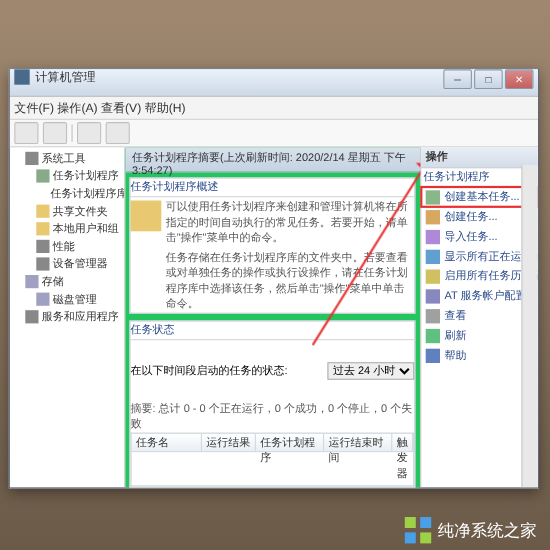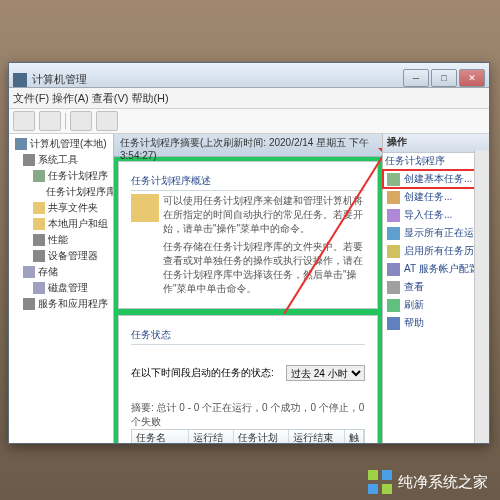--- a/index.html
+++ b/index.html
@@ -1,18 +1,18 @@
 <!DOCTYPE html>
 <html><head>
 <meta charset="utf-8">
 <style>
 body{margin:0;font-family:"Microsoft YaHei",Tahoma,sans-serif;font-size:11px;background:#8b7560;overflow:hidden;width:500px;height:500px;position:relative}
 .desktop{position:absolute;inset:0;background:linear-gradient(to bottom,#a08870,#6b5a48)}
 .window{position:absolute;left:8px;top:62px;width:480px;height:380px;background:#fff;border:1px solid #5a6a7a;box-shadow:0 4px 12px rgba(0,0,0,.4);display:flex;flex-direction:column}
-.titlebar{height:24px;background:linear-gradient(to bottom,#eaf1f9,#cdd9e8);display:flex;align-items:flex-end;padding:0 4px;border-bottom:1px solid #a0a8b0}
+.titlebar{height:24px;background:linear-gradient(to bottom,#eaf1f9,#cdd9e8);display:flex;align-items:flex-start;padding:0 4px;border-bottom:1px solid #a0a8b0}
 .title-icon{width:14px;height:14px;background:#4a6a8a;margin-right:5px}
 .title-text{flex:1;color:#333;font-size:11px}
 .win-btns{display:flex;gap:2px}
 .win-btn{width:24px;height:16px;background:linear-gradient(to bottom,#e8eef6,#c8d4e2);border:1px solid #8896a6;border-radius:2px;display:flex;align-items:center;justify-content:center;font-size:9px;color:#333}
 .win-btn.close{background:linear-gradient(to bottom,#d88a8a,#c46060);color:#fff}
 .menubar{height:20px;background:#f4f4f4;border-bottom:1px solid #d0d0d0;display:flex;align-items:center;padding:0 4px;gap:3px;font-size:11px;color:#333}
 .toolbar{height:24px;background:#f8f8f8;border-bottom:1px solid #d0d0d0;display:flex;align-items:center;padding:0 4px;gap:4px}
 .tb-btn{width:20px;height:18px;background:#e8e8e8;border:1px solid #c0c0c0;border-radius:2px}
 .tb-sep{width:1px;height:16px;background:#c0c0c0}
 .body{flex:1;display:flex;overflow:hidden}
@@ -22,21 +22,21 @@
 .tree-item.l2{padding-left:22px}
 .tree-icon{width:12px;height:12px;margin-right:3px;display:inline-block}
 .ti-comp{background:#6a8aaa}
 .ti-fld{background:#e8c870}
 .ti-clk{background:#88aa88}
 .ti-gear{background:#888}
 .ti-disk{background:#a0a0c0}
 .main{flex:1;display:flex;flex-direction:column;background:#22c55e;overflow:hidden;position:relative}
 .main-header{height:18px;background:linear-gradient(to bottom,#d8e2ec,#c4d2e2);padding:2px 6px;font-size:10px;color:#333;border-bottom:1px solid #a8b4c0}
 .main-content{flex:1;overflow:auto;padding:4px}
-.section{background:#fff;border:1px solid #c0c8d0;margin-bottom:6px;padding:12px}
+.section{background:#fff;border:1px solid #c0c8d0;margin-bottom:6px;padding:0}
 .sec-title{font-size:10px;color:#2a4a8a;border-bottom:1px solid #d0d8e0;padding-bottom:2px;margin-bottom:3px}
 .sec-body{font-size:10px;color:#555;line-height:1.4}
 .status-row{display:flex;align-items:center;margin:20px 0;font-size:10px}
 .status-row select{font-size:10px;height:16px;border:1px solid #abadb3}
 .table-head{display:flex;background:linear-gradient(to bottom,#fff,#e8eef4);border:1px solid #c8d0d8;height:16px;font-size:10px;color:#333}
 .th{padding:1px 4px;border-right:1px solid #d0d8e0}
 .arrow{position:absolute;pointer-events:none;z-index:50}
 .arrow svg line{stroke:#e83030;stroke-width:2}
 .arrow svg polygon{fill:#e83030}
 .actions{width:106px;background:#fff;border-left:1px solid #c0c0c0;display:flex;flex-direction:column;font-size:10px}
@@ -85,24 +85,20 @@
   </div>
   <div class="toolbar">
     <div class="tb-btn"></div>
     <div class="tb-btn"></div>
     <div class="tb-sep"></div>
     <div class="tb-btn"></div>
     <div class="tb-btn"></div>
   </div>
   <div class="body">
     <div class="tree">
-      <div class="tree-item">
-          <span class="tree-icon ti-comp"></span>
-          <span>计算机管理(本地)</span>
-        </div>
       <div class="tree-item l1">
           <span class="tree-icon ti-gear"></span>
           <span>系统工具</span>
         </div>
       <div class="tree-item l2">
           <span class="tree-icon ti-clk"></span>
           <span>任务计划程序</span>
         </div>
       <div class="tree-item l2" style="padding-left:32px">
           <span class="tree-icon ti-fld"></span>

